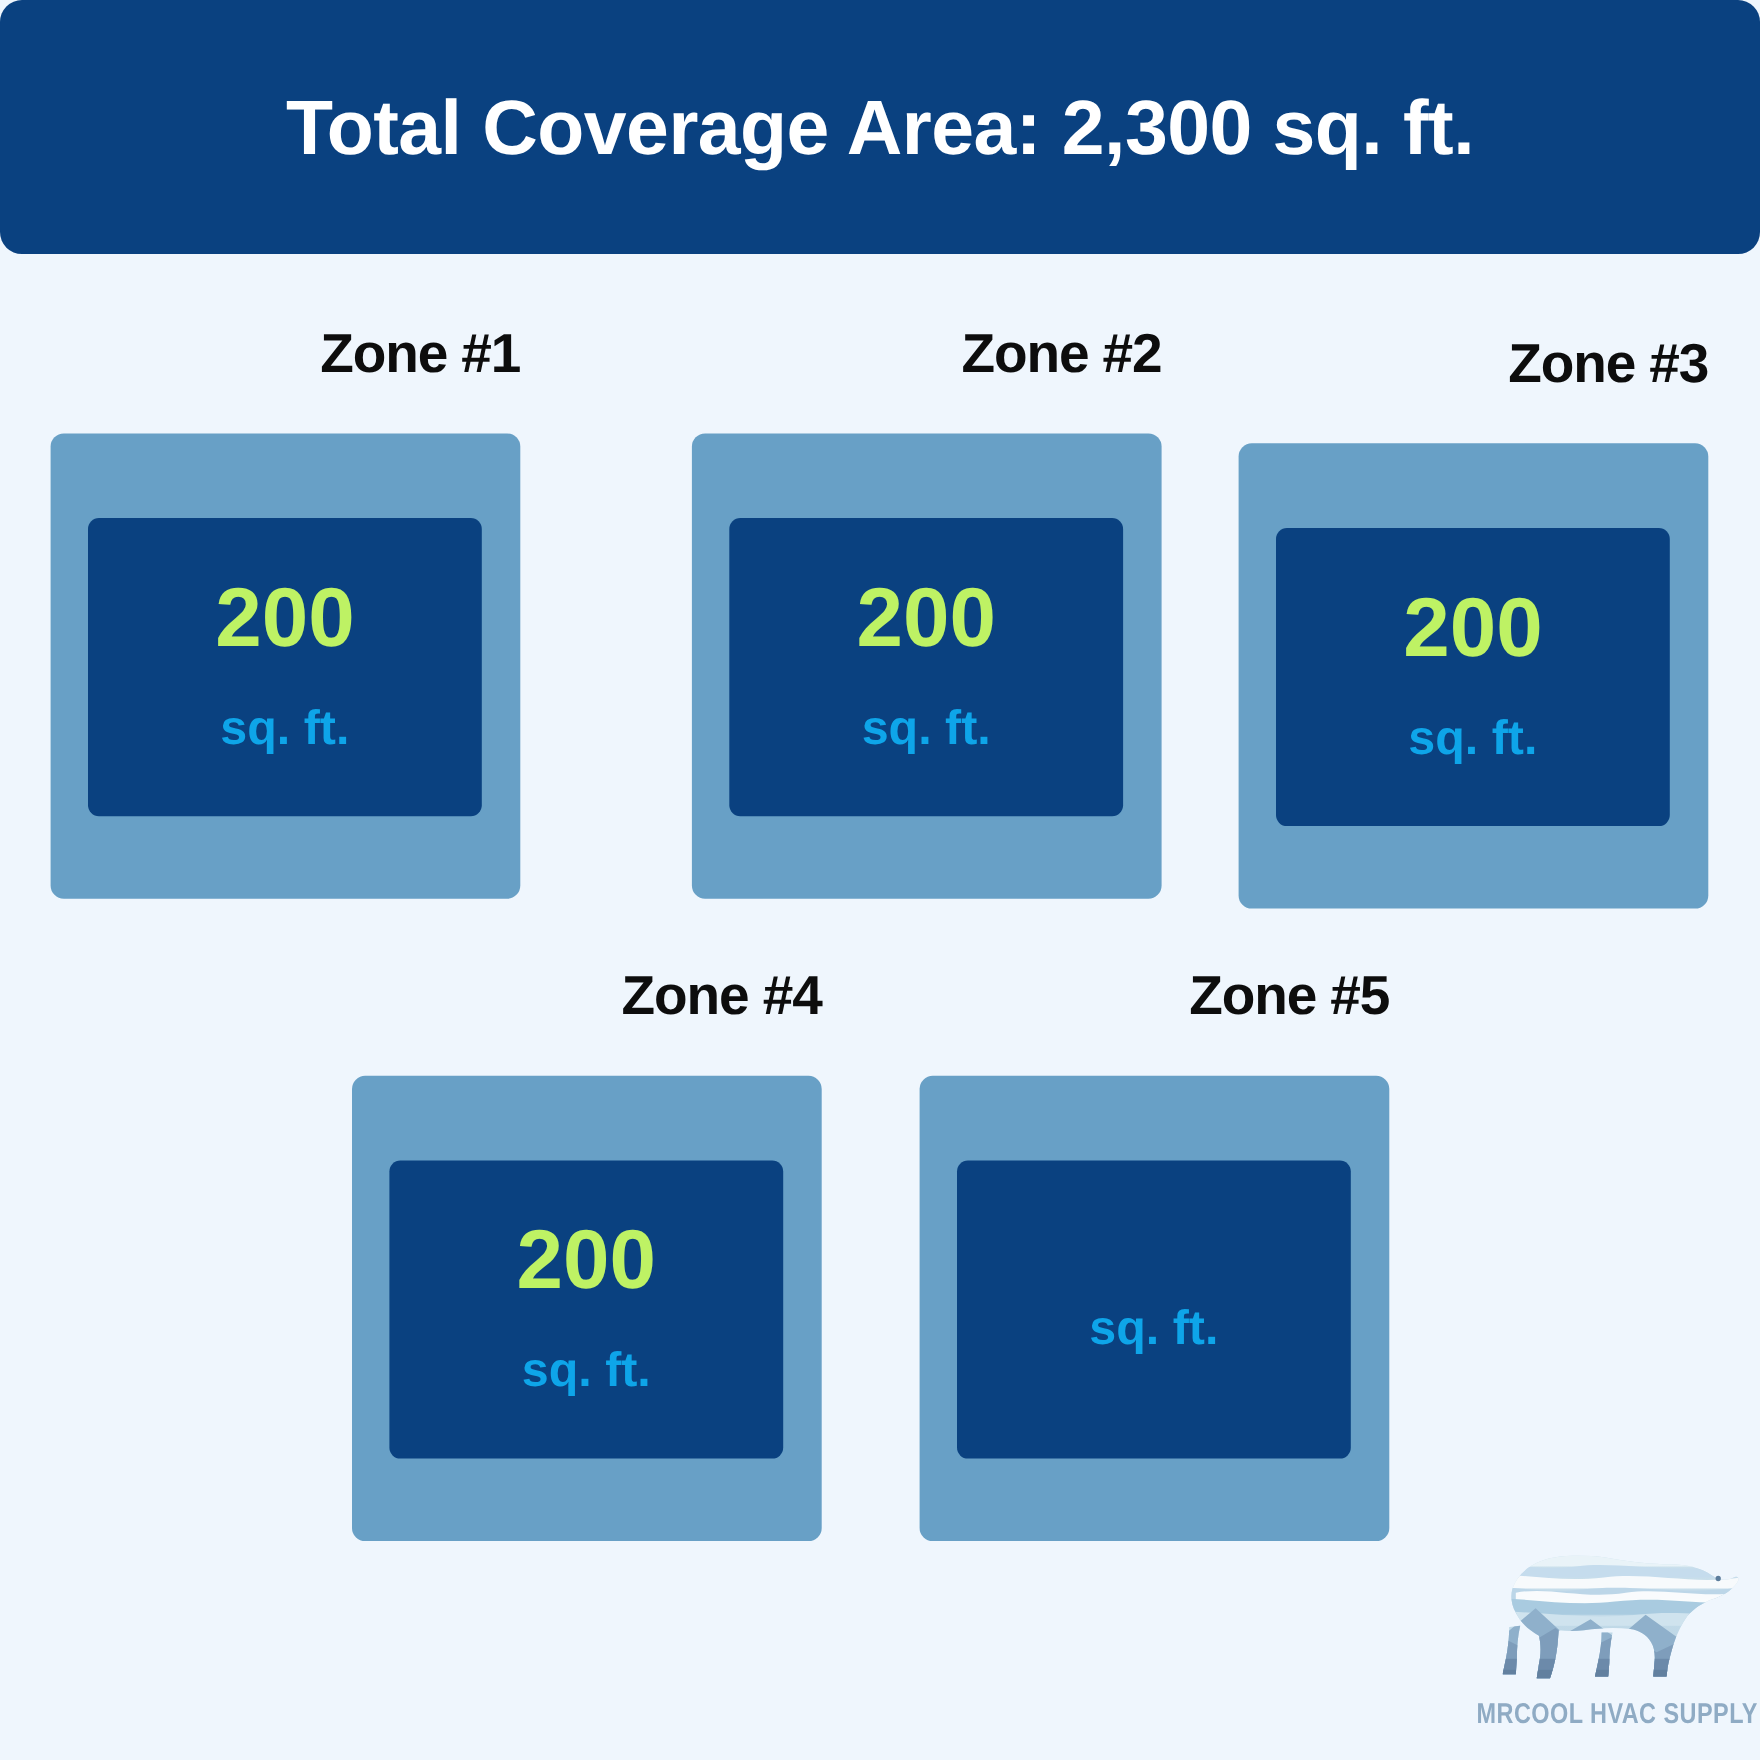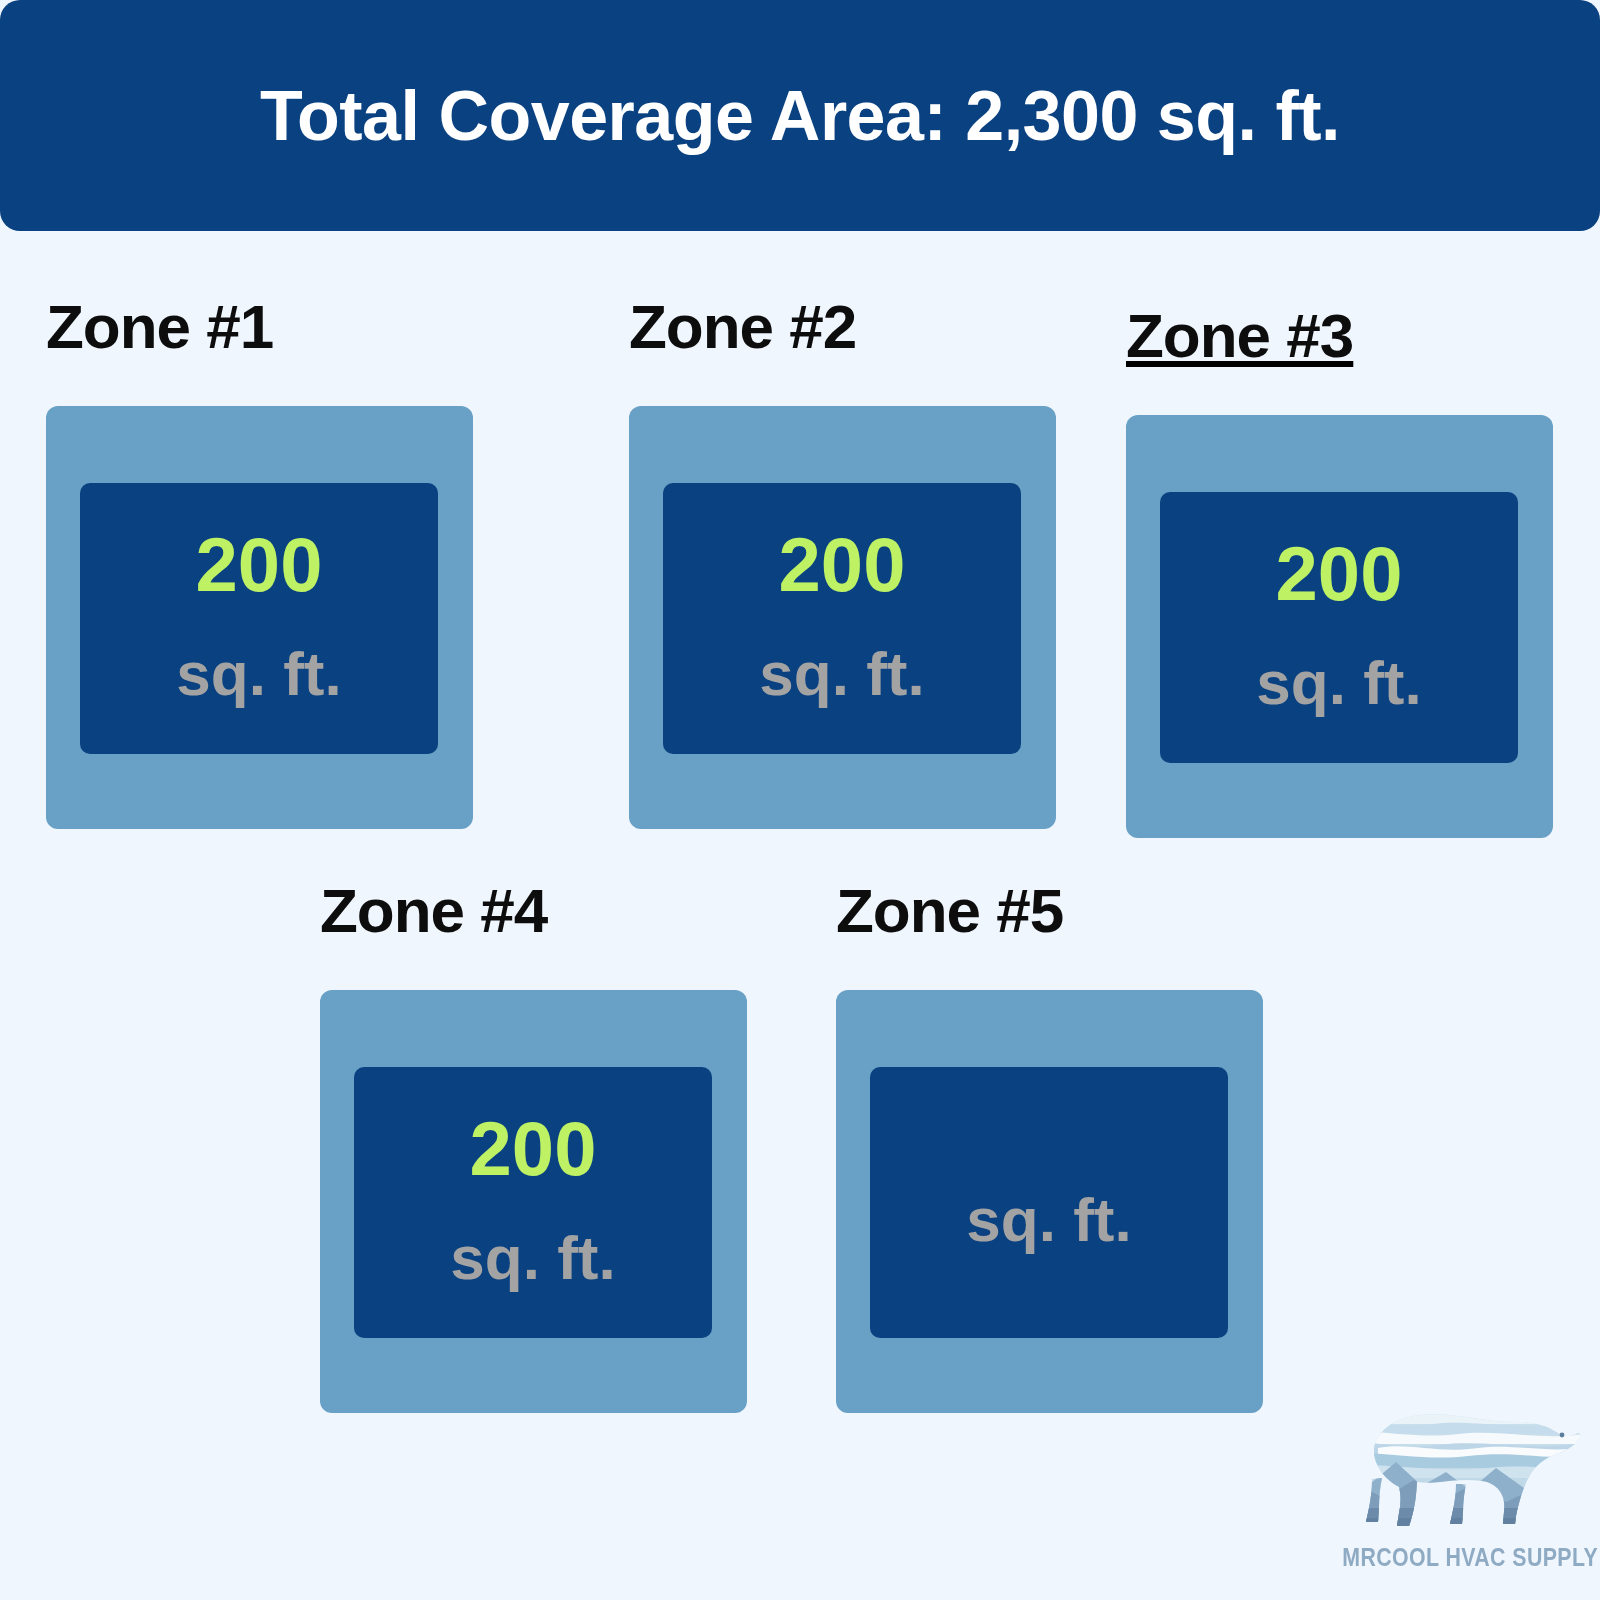--- a/index.html
+++ b/index.html
@@ -37,24 +37,24 @@
     text-align: center;
     white-space: nowrap;
   }
 
   
   .zone-card {
     position: absolute;
     width: 427px;
   }
   .zone-label {
-    font-size: 62px;
+    font-size: 50px;
     font-weight: bold;
     color: #0d0d0d;
-    text-align: left;
+    text-align: right;
     line-height: 1;
     letter-spacing: -1px;
     white-space: nowrap;
     margin-bottom: 0;
   }
   .zone-outer {
     position: relative;
     width: 427px;
     height: 423px;
     background: #68a0c6;
@@ -78,32 +78,32 @@
   }
   .zone-value {
     color: #bef264;
     font-size: 76px;
     font-weight: bold;
     line-height: 1;
     letter-spacing: 0px;
     white-space: nowrap;
   }
   .zone-unit {
-    color: #a3a3a3;
-    font-size: 62px;
+    color: #0ea5e9;
+    font-size: 44px;
     font-weight: bold;
     line-height: 1;
     margin-top: 40px;
     white-space: nowrap;
   }
 
   
   #zone-card-1 { left: 46px;   top: 296px; }
   #zone-card-2 { left: 585px;  top: 296px; padding-left: 44px; }
-  #zone-card-3 { left: 1126px; top: 305px; text-decoration: underline; }
+  #zone-card-3 { left: 1126px; top: 305px; }
 
   
   #zone-card-4 { left: 320px; top: 880px; }
   #zone-card-5 { left: 836px; top: 880px; }
 
   
   #brand-logo {
     position: absolute;
     left: 1318px;
     top: 1392px;

